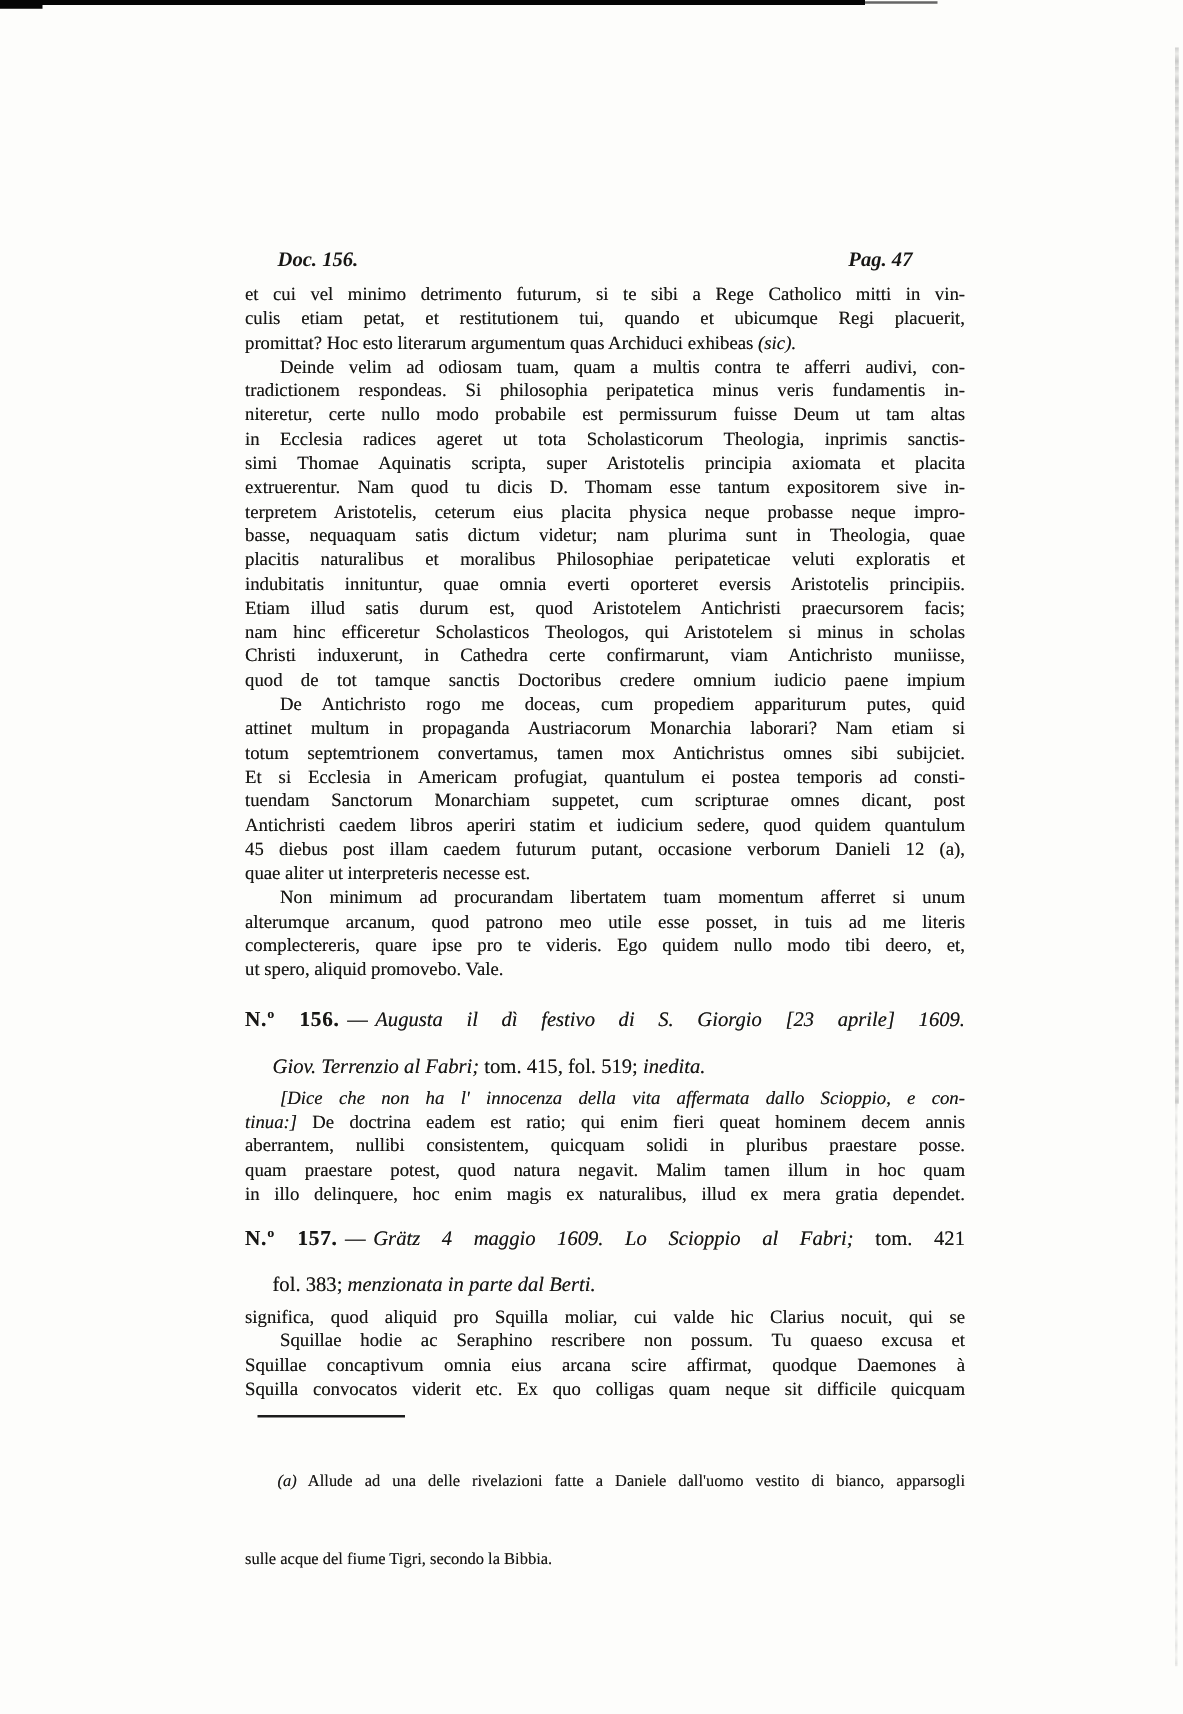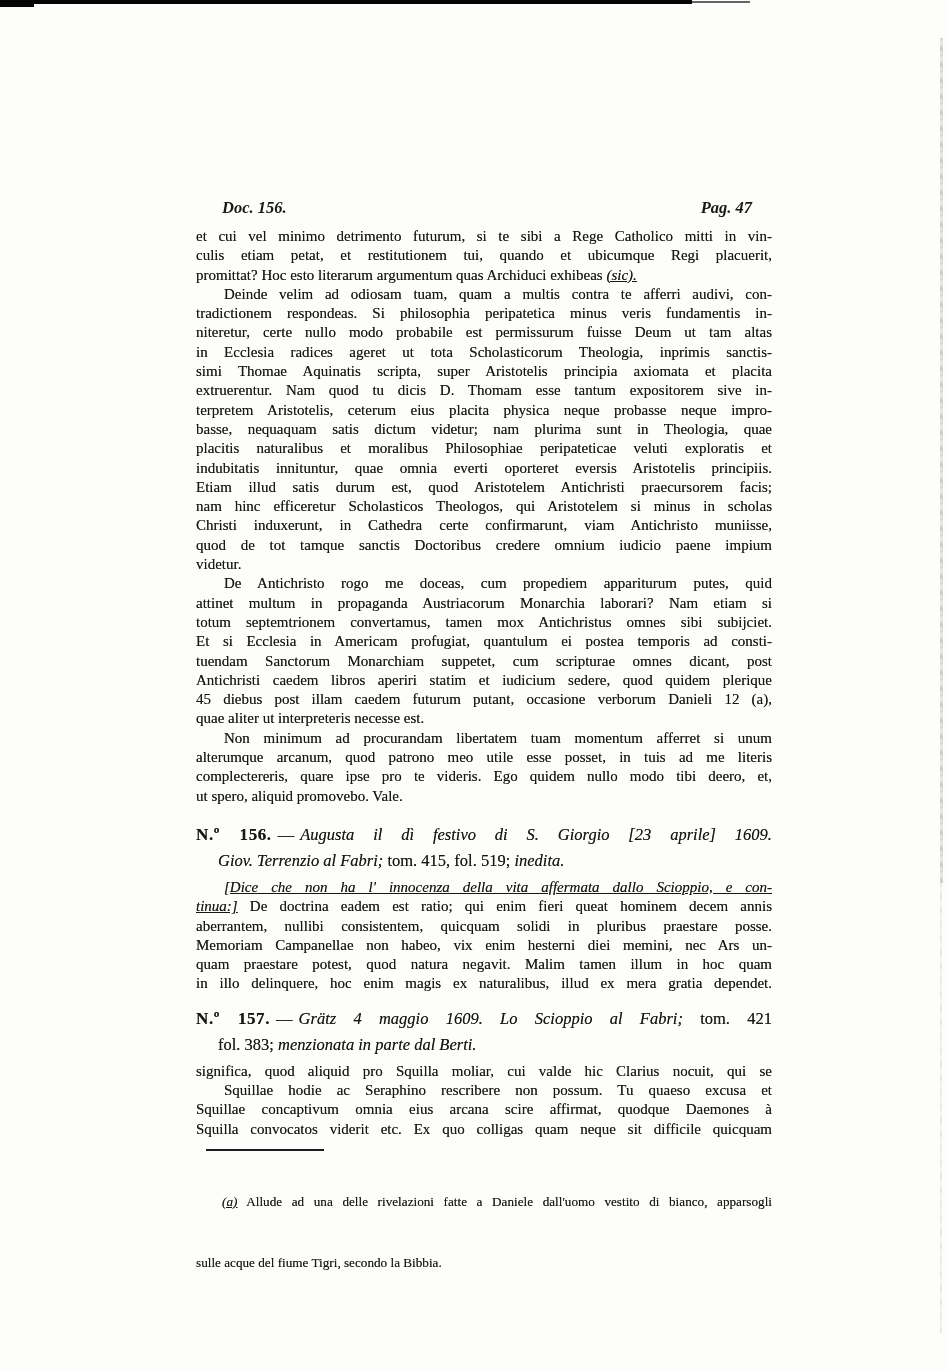--- a/index.html
+++ b/index.html
@@ -14,29 +14,29 @@
   #top-bar-left{left:0;top:0;width:34px;height:7px;background:#050505;}
   #top-bar-ext{left:692px;top:1px;width:58px;height:2px;background:#666;}
   #right-streak{right:3px;top:38px;width:3px;height:845px;opacity:.45;
     background:repeating-linear-gradient(to bottom,#9a9a9a 0,#d8d8d4 5px,#8a8a8a 11px,#cfcfcb 16px);}
   #right-streak-lower{right:4px;top:883px;width:2px;height:450px;opacity:.22;
     background:repeating-linear-gradient(to bottom,#9a9a9a 0,#d8d8d4 7px,#8a8a8a 14px);}
   .page{position:absolute;left:196px;top:198px;width:576px;}
   .pghead{display:flex;justify-content:space-between;align-items:baseline;
     font-weight:bold;font-style:italic;font-size:16.5px;height:21px;margin-bottom:8px;}
   .pghead .doclbl{margin-left:26px;}
-  .pghead .paglbl{margin-right:20px;}
+  .pghead .paglbl{margin-right:42px;}
   .ln{font-size:15px;line-height:19.3px;height:19.3px;
     text-shadow:0 0 .35px rgba(10,10,10,.6);}
   .j{text-align:justify;text-align-last:justify;}
   .ind{text-indent:28px;}
-  .it{font-style:italic;text-decoration:underline;}
+  .it{font-style:italic;}
   .dochead{margin-top:16px;}
   .dochead .hline{font-size:16.5px;line-height:26px;height:26px;font-style:italic;
-    text-shadow:0 0 .35px rgba(10,10,10,.6);}
+    text-shadow:0 0 .35px rgba(10,10,10,.6);margin-top:11px;}
   .dochead .num{font-weight:bold;font-style:normal;font-size:17px;letter-spacing:.6px;}
   .dochead .dash{font-style:normal;padding:0 6px;}
   .dochead .sub{margin-left:22px;}
   .dochead .rm{font-style:normal;}
   .docbody{margin-top:4px;}
   .d157{margin-top:12px;}
   .footnote{margin-top:4px;}
   .fnrule{width:118px;height:0;border-top:2.4px solid #1c1c1c;margin:10px 0 6px 10px;}
   .fnline{font-size:13.2px;line-height:21.5px;height:21.5px;
     text-shadow:0 0 .3px rgba(10,10,10,.55);margin-top:40px;}
@@ -70,47 +70,45 @@
     <div class="ln j">simi Thomae Aquinatis scripta, super Aristotelis principia axiomata et placita</div>
     <div class="ln j">extruerentur. Nam quod tu dicis D. Thomam esse tantum expositorem sive in-</div>
     <div class="ln j">terpretem Aristotelis, ceterum eius placita physica neque probasse neque impro-</div>
     <div class="ln j">basse, nequaquam satis dictum videtur; nam plurima sunt in Theologia, quae</div>
     <div class="ln j">placitis naturalibus et moralibus Philosophiae peripateticae veluti exploratis et</div>
     <div class="ln j">indubitatis innituntur, quae omnia everti oporteret eversis Aristotelis principiis.</div>
     <div class="ln j">Etiam illud satis durum est, quod Aristotelem Antichristi praecursorem facis;</div>
     <div class="ln j">nam hinc efficeretur Scholasticos Theologos, qui Aristotelem si minus in scholas</div>
     <div class="ln j">Christi induxerunt, in Cathedra certe confirmarunt, viam Antichristo muniisse,</div>
     <div class="ln j">quod de tot tamque sanctis Doctoribus credere omnium iudicio paene impium</div>
-    <div class="ln">videtur.</div>
 
     <div class="ln j ind">De Antichristo rogo me doceas, cum propediem appariturum putes, quid</div>
     <div class="ln j">attinet multum in propaganda Austriacorum Monarchia laborari? Nam etiam si</div>
     <div class="ln j">totum septemtrionem convertamus, tamen mox Antichristus omnes sibi subijciet.</div>
     <div class="ln j">Et si Ecclesia in Americam profugiat, quantulum ei postea temporis ad consti-</div>
     <div class="ln j">tuendam Sanctorum Monarchiam suppetet, cum scripturae omnes dicant, post</div>
-    <div class="ln j">Antichristi caedem libros aperiri statim et iudicium sedere, quod quidem plerique</div>
+    <div class="ln j">Antichristi caedem libros aperiri statim et iudicium sedere, quod quidem quantulum</div>
     <div class="ln j">45 diebus post illam caedem futurum putant, occasione verborum Danieli 12 (a),</div>
     <div class="ln">quae aliter ut interpreteris necesse est.</div>
 
     <div class="ln j ind">Non minimum ad procurandam libertatem tuam momentum afferret si unum</div>
     <div class="ln j">alterumque arcanum, quod patrono meo utile esse posset, in tuis ad me literis</div>
     <div class="ln j">complectereris, quare ipse pro te videris. Ego quidem nullo modo tibi deero, et,</div>
     <div class="ln">ut spero, aliquid promovebo. Vale.</div>
   </div>
 
   <div class="dochead">
     <div class="hline j"><span class="num">N.º 156.</span><span class="dash">—</span><span>Augusta il dì festivo di S. Giorgio [23 aprile] 1609.</span></div>
     <div class="hline sub"><span>Giov. Terrenzio al Fabri;</span><span class="rm"> tom. 415, fol. 519; </span><span>inedita.</span></div>
   </div>
 
   <div class="docbody">
     <div class="ln j ind it">[Dice che non ha l' innocenza della vita affermata dallo Scioppio, e con-</div>
     <div class="ln j"><span class="it">tinua:]</span><span> De doctrina eadem est ratio; qui enim fieri queat hominem decem annis</span></div>
     <div class="ln j">aberrantem, nullibi consistentem, quicquam solidi in pluribus praestare posse.</div>
-    <div class="ln j">Memoriam Campanellae non habeo, vix enim hesterni diei memini, nec Ars un-</div>
     <div class="ln j">quam praestare potest, quod natura negavit. Malim tamen illum in hoc quam</div>
     <div class="ln j">in illo delinquere, hoc enim magis ex naturalibus, illud ex mera gratia dependet.</div>
   </div>
 
   <div class="dochead d157">
     <div class="hline j"><span class="num">N.º 157.</span><span class="dash">—</span><span>Grätz 4 maggio 1609. Lo Scioppio al Fabri;</span><span class="rm"> tom. 421</span></div>
     <div class="hline sub"><span class="rm">fol. 383; </span><span>menzionata in parte dal Berti.</span></div>
   </div>
 
   <div class="docbody">

